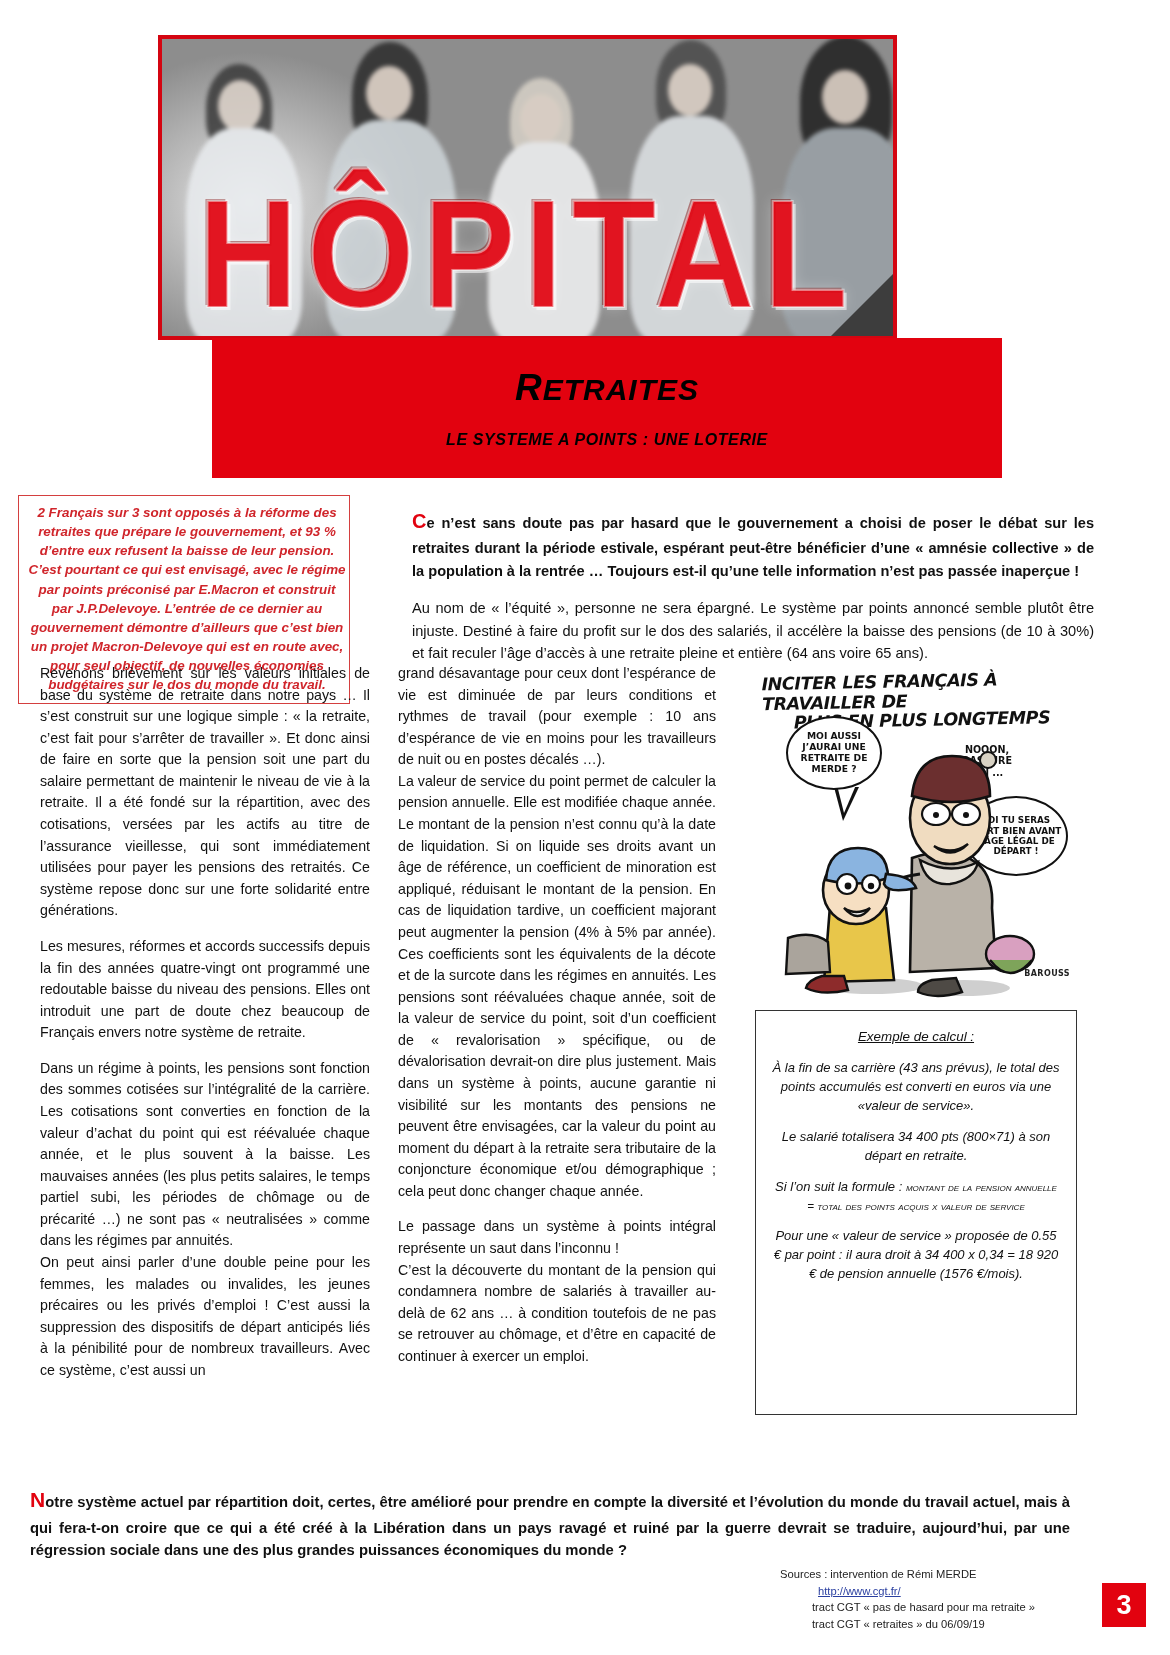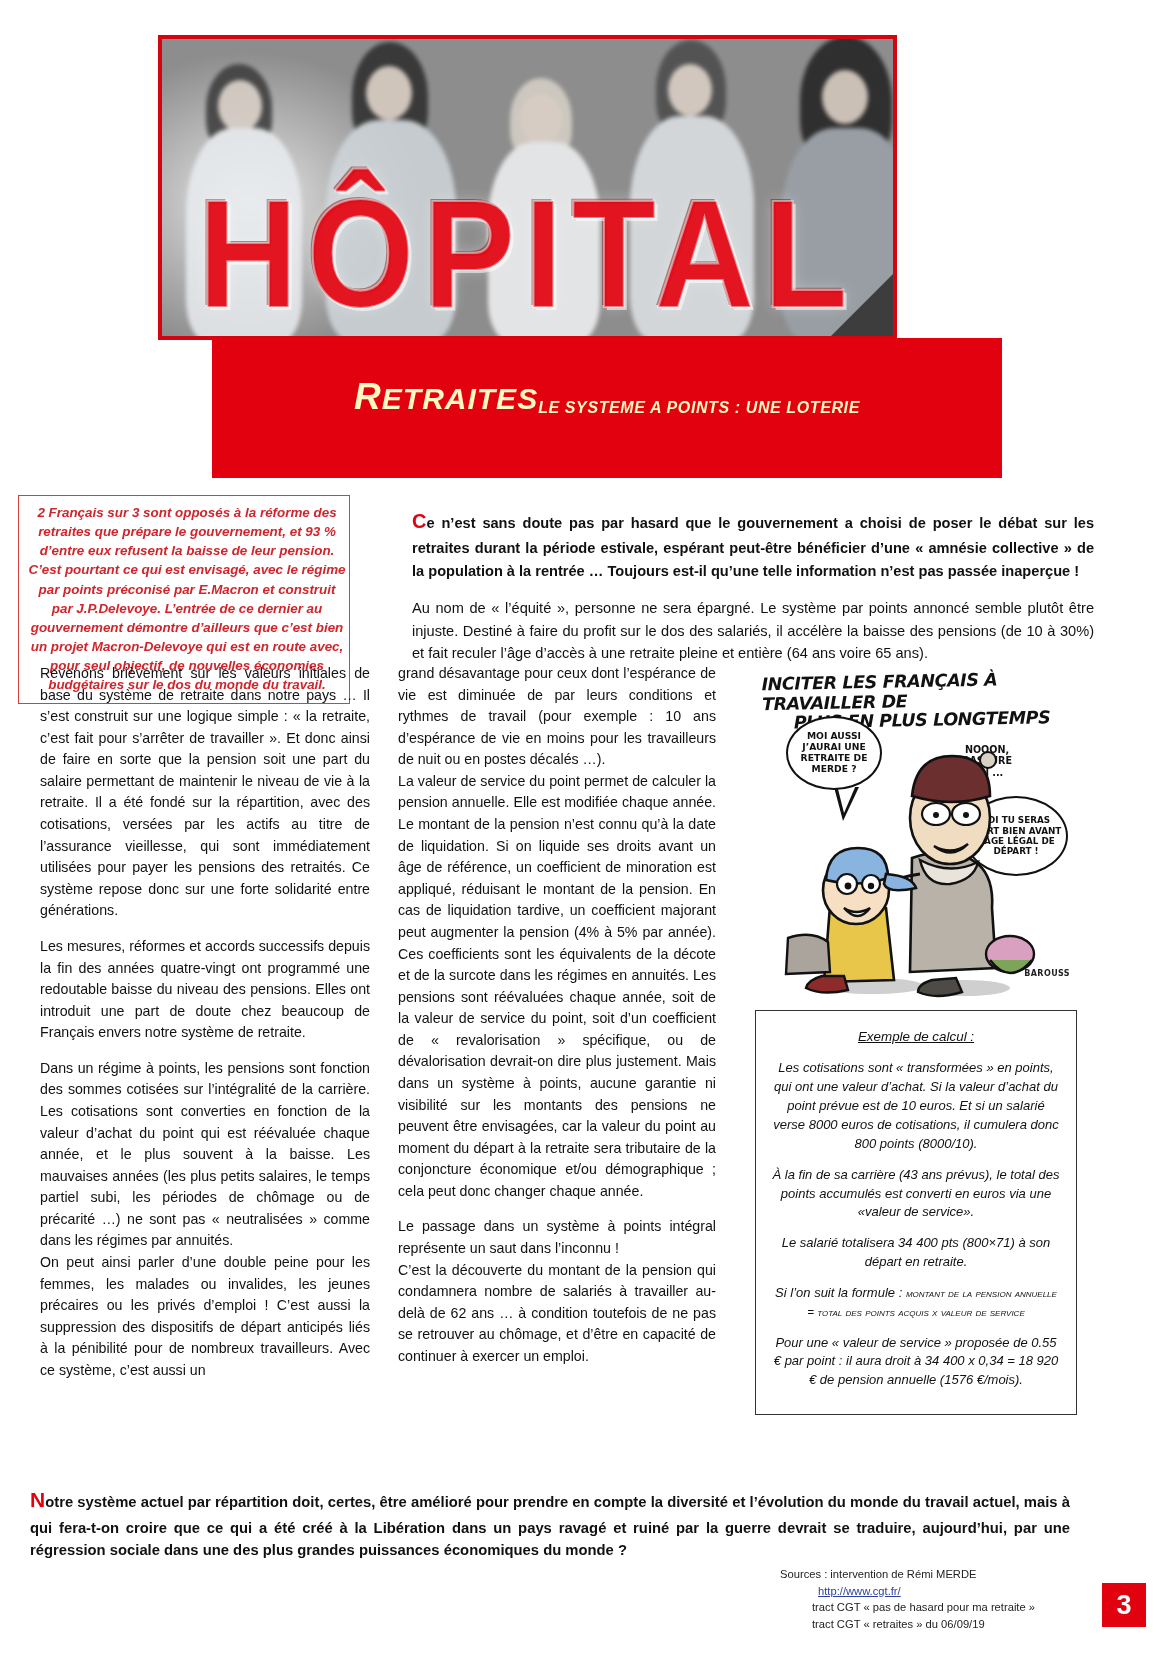--- a/index.html
+++ b/index.html
@@ -77,23 +77,23 @@
     border-left: 62px solid transparent;
     border-bottom: 62px solid #3d3d3d;
   }
 
   
   .banner {
     position: absolute;
     left: 212px; top: 338px;
     width: 790px; height: 140px;
     background: #e2020f;
-    color: #fef9c3;
+    color: #000000;
     display: flex;
-    flex-direction: row;
+    flex-direction: column;
     align-items: center;
     justify-content: center;
   }
   .banner-k1 {
     font-style: italic; font-weight: bold;
     font-size: 30px; letter-spacing: 1px;
     margin-bottom: 22px;
     font-variant: small-caps;
     text-transform: none;
   }
@@ -437,21 +437,20 @@
 
       <ellipse cx="258" cy="286" rx="24" ry="18" fill="#d9a0c0" stroke="#111" stroke-width="2.4"></ellipse>
       <path d="M238 292 q20 26 42 0" fill="#7ea45a" stroke="#111" stroke-width="2.4"></path>
     </svg>
 
     <div class="signature">BAROUSS</div>
   </div>
 
   <div class="example">
     <h4>Exemple de calcul :</h4>
-    <p>Les cotisations sont « transformées » en points, qui ont une valeur d’achat. Si la valeur d’achat du point prévue est de 10 euros. Et si un salarié verse 8000 euros de cotisations, il cumulera donc 800 points (8000/10).</p>
     <p>À la fin de sa carrière (43 ans prévus), le total des points accumulés est converti en euros via une «valeur de service».</p>
     <p>Le salarié totalisera 34 400 pts (800×71) à son départ en retraite.</p>
     <p><span>Si l’on suit la formule : </span><span class="sc" style="font-size:11.6px;">MONTANT DE LA PENSION ANNUELLE = TOTAL DES POINTS ACQUIS x VALEUR DE SERVICE</span></p>
     <p>Pour une « valeur de service » proposée de 0.55 € par point : il aura droit à 34 400 x 0,34 = 18 920 € de pension annuelle (1576 €/mois).</p>
   </div>
 
   <div class="closing">
     <span class="dropcap">N</span><span>otre système actuel par répartition doit, certes, être amélioré pour prendre en compte la diversité et l’évolution du monde du travail actuel, mais à qui fera-t-on croire que ce qui a été créé à la Libération dans un pays ravagé et ruiné par la guerre devrait se traduire, aujourd’hui, par une régression sociale dans une des plus grandes puissances économiques du monde ?</span>
   </div>
 

